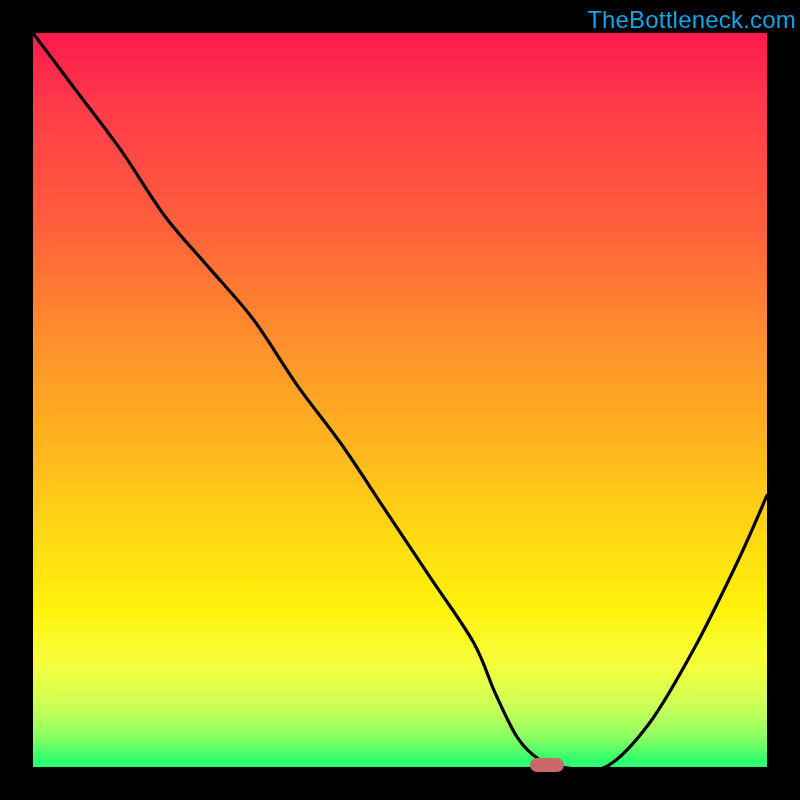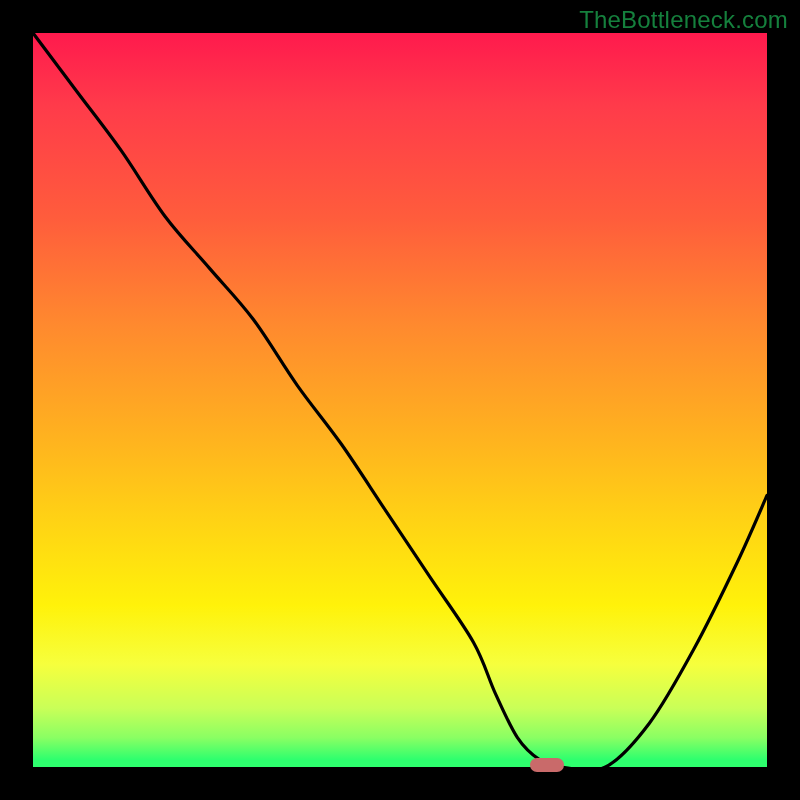--- a/index.html
+++ b/index.html
@@ -36,22 +36,22 @@
       #f6ff3d 86%,
       #c9ff58 92%,
       #8aff63 96%,
       #2eff6e 99%,
       #2eff6e 100%
     );
   }
   .watermark {
     position: absolute;
     top: 6px;
-    right: 12px;
-    color: #15803d;
+    right: 4px;
+    color: #0ea5e9;
     font-size: 24px;
     font-weight: 500;
     letter-spacing: 0.2px;
   }
   svg.curve {
     position: absolute;
     left: 0;
     top: 0;
     width: 734px;
     height: 734px;

